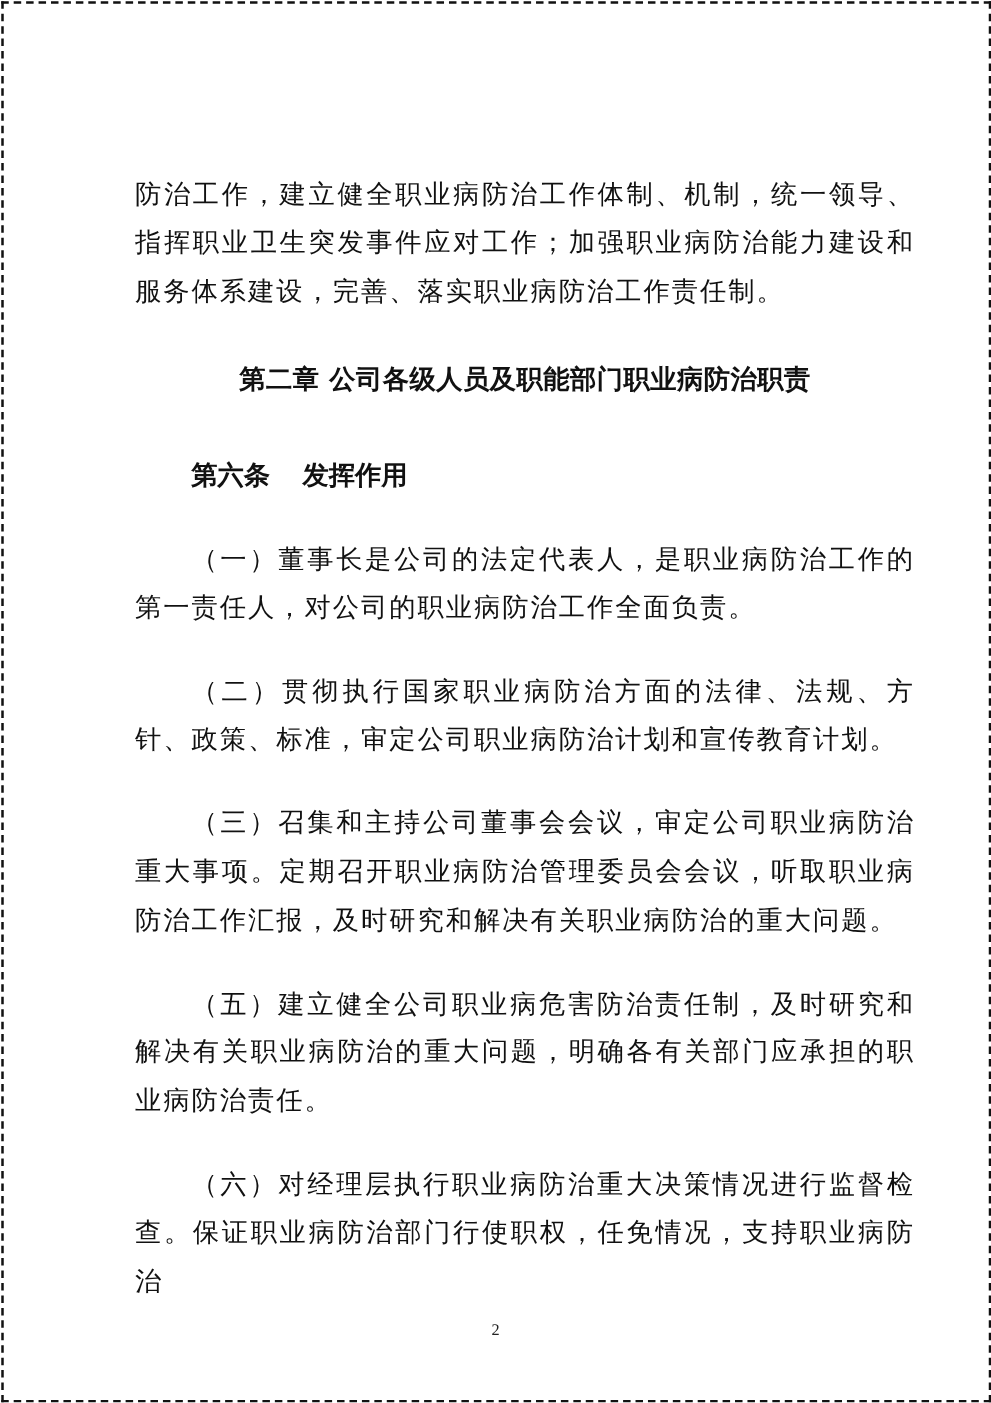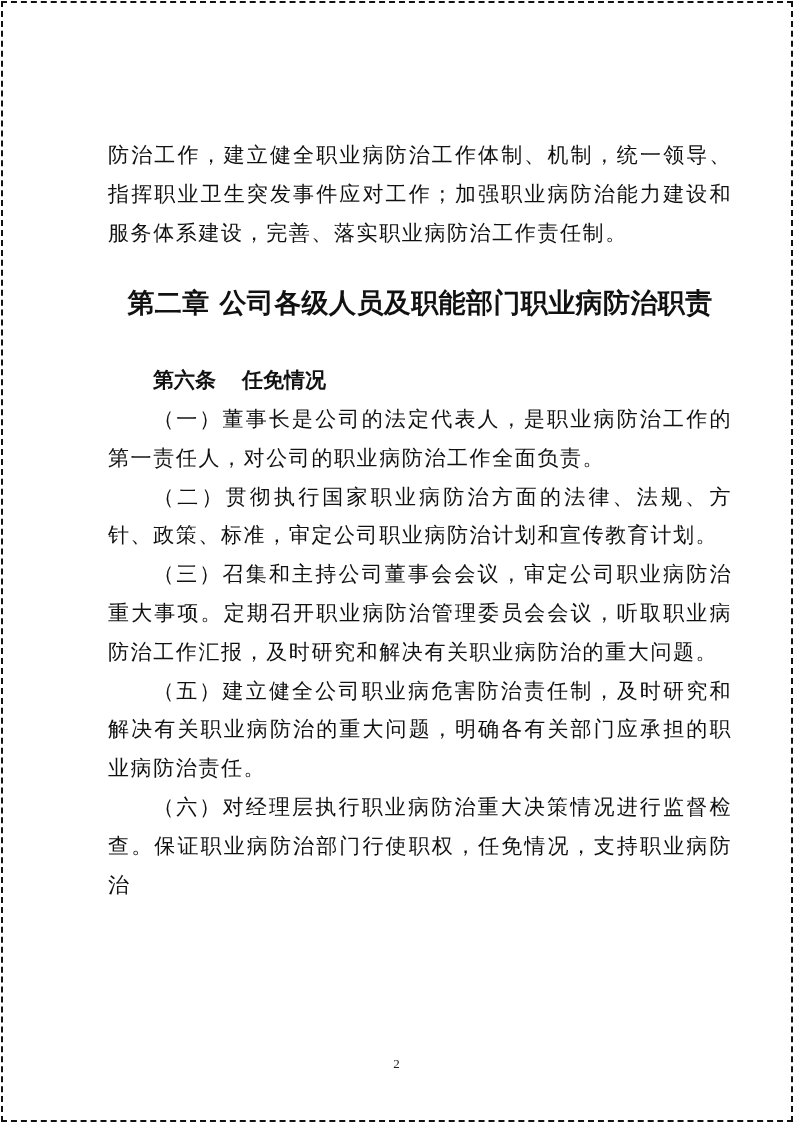--- a/index.html
+++ b/index.html
@@ -8,25 +8,25 @@
     position: absolute; left: 1px; top: 1px; width: 788px; height: 1117px;
     border: 2px dashed #111111;
   }
   .text-column {
     position: absolute; left: 108px; top: 136px; width: 624px;
     font-family: "DejaVu Serif", "Liberation Serif", serif;
     font-size: 21px; color: #111111;
     text-align: justify; text-align-last: left;
   }
   .para { margin: 0; line-height: 38.8px; letter-spacing: 1.6px; }
-  .para.indent { text-indent: 45px; }
+  .para.indent { text-indent: 45px; margin-top: 28px; }
   .chapter-heading {
     margin: 32px 0 0 0; text-align-last: center;
     font-family: "DejaVu Sans", "Liberation Sans", sans-serif;
-    font-size: 27px; line-height: 38.8px; letter-spacing: 0.4px;
+    font-size: 21px; line-height: 38.8px; letter-spacing: 0.4px;
   }
   .article-heading {
     margin: 38px 0 0 0; padding-left: 45px;
     font-family: "DejaVu Serif", "Liberation Serif", serif;
     font-weight: bold; font-size: 21px; line-height: 38.8px;
   }
   .article-heading .gap { display: inline-block; width: 26px; }
   .page-number {
     position: absolute; left: 0; width: 793px; top: 1056px; text-align: center;
     font-family: "Liberation Serif", serif; font-size: 13px; color: #222222;
@@ -36,21 +36,21 @@
 <body>
 
 <div class="page-border"></div>
 
 <div class="text-column">
   <p class="para">防治工作，建立健全职业病防治工作体制、机制，统一领导、指挥职业卫生突发事件应对工作；加强职业病防治能力建设和服务体系建设，完善、落实职业病防治工作责任制。</p>
 
   <h2 class="chapter-heading">第二章  公司各级人员及职能部门职业病防治职责</h2>
 
   <div class="article-heading">
-    <span>第六条</span><span class="gap"></span><span>任免情况</span>
+    <span>第六条</span><span class="gap"></span><span>发挥作用</span>
   </div>
 
   <p class="para indent">（一）董事长是公司的法定代表人，是职业病防治工作的第一责任人，对公司的职业病防治工作全面负责。</p>
   <p class="para indent">（二）贯彻执行国家职业病防治方面的法律、法规、方针、政策、标准，审定公司职业病防治计划和宣传教育计划。</p>
   <p class="para indent">（三）召集和主持公司董事会会议，审定公司职业病防治重大事项。定期召开职业病防治管理委员会会议，听取职业病防治工作汇报，及时研究和解决有关职业病防治的重大问题。</p>
   <p class="para indent">（五）建立健全公司职业病危害防治责任制，及时研究和解决有关职业病防治的重大问题，明确各有关部门应承担的职业病防治责任。</p>
   <p class="para indent">（六）对经理层执行职业病防治重大决策情况进行监督检查。保证职业病防治部门行使职权，任免情况，支持职业病防治</p>
 </div>
 
 <div class="page-number">2</div>

